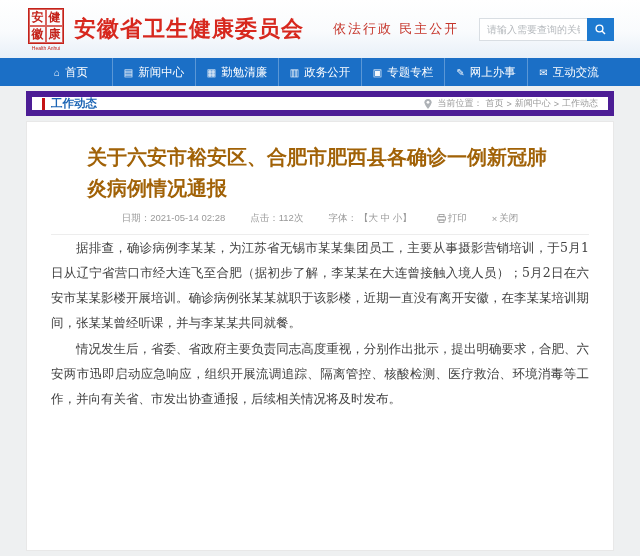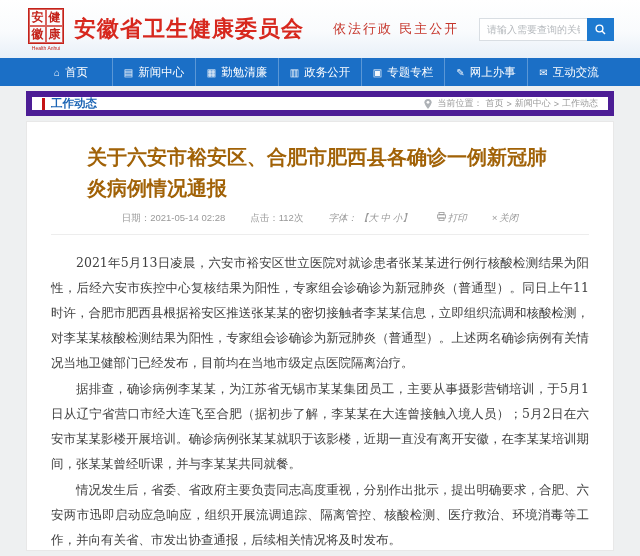--- a/index.html
+++ b/index.html
@@ -94,21 +94,21 @@
     font-size:20px; font-weight:600; color:#a16207;
     line-height:31px;
     margin:4px 36px 8px;
   }
   .meta {
     display:flex; justify-content:center; align-items:center; gap:25px;
     font-size:9.5px; color:#999;
     padding-bottom:9px; border-bottom:1px solid #ededed;
     white-space:nowrap;
   }
-  .meta .act { cursor:pointer; display:flex; gap:2px;font-style:italic; }
+  .meta .act { cursor:pointer; display:flex; align-items:center; gap:2px; }
   .meta svg { width:9px; height:9px; }
   .body-text {
     font-family:"DejaVu Serif","Liberation Serif", serif;
     font-size:12.5px; color:#404040; line-height:25px;
     text-align:justify; text-indent:2em;
   }
   .body-text.p1 { margin-top:15px; }
   .body-text + .body-text { margin-top:1px; }
 </style>
 </head>
@@ -208,17 +208,16 @@
         <rect x="2.2" y="6.6" width="5.6" height="2.8" fill="none" stroke="#999" stroke-width="0.9"></rect>
       </svg>
       <span>打印</span>
     </span>
     <span class="act">
       <span>×</span>
       <span>关闭</span>
     </span>
   </div>
 
-  <p class="body-text p1">2021年5月13日凌晨，六安市裕安区世立医院对就诊患者张某某进行例行核酸检测结果为阳性，后经六安市疾控中心复核结果为阳性，专家组会诊确诊为新冠肺炎（普通型）。同日上午11时许，合肥市肥西县根据裕安区推送张某某的密切接触者李某某信息，立即组织流调和核酸检测，对李某某核酸检测结果为阳性，专家组会诊确诊为新冠肺炎（普通型）。上述两名确诊病例有关情况当地卫健部门已经发布，目前均在当地市级定点医院隔离治疗。</p>
   <p class="body-text">据排查，确诊病例李某某，为江苏省无锡市某某集团员工，主要从事摄影营销培训，于5月1日从辽宁省营口市经大连飞至合肥（据初步了解，李某某在大连曾接触入境人员）；5月2日在六安市某某影楼开展培训。确诊病例张某某就职于该影楼，近期一直没有离开安徽，在李某某培训期间，张某某曾经听课，并与李某某共同就餐。</p>
   <p class="body-text">情况发生后，省委、省政府主要负责同志高度重视，分别作出批示，提出明确要求，合肥、六安两市迅即启动应急响应，组织开展流调追踪、隔离管控、核酸检测、医疗救治、环境消毒等工作，并向有关省、市发出协查通报，后续相关情况将及时发布。</p>
 
 </div>
 
 </body></html>

